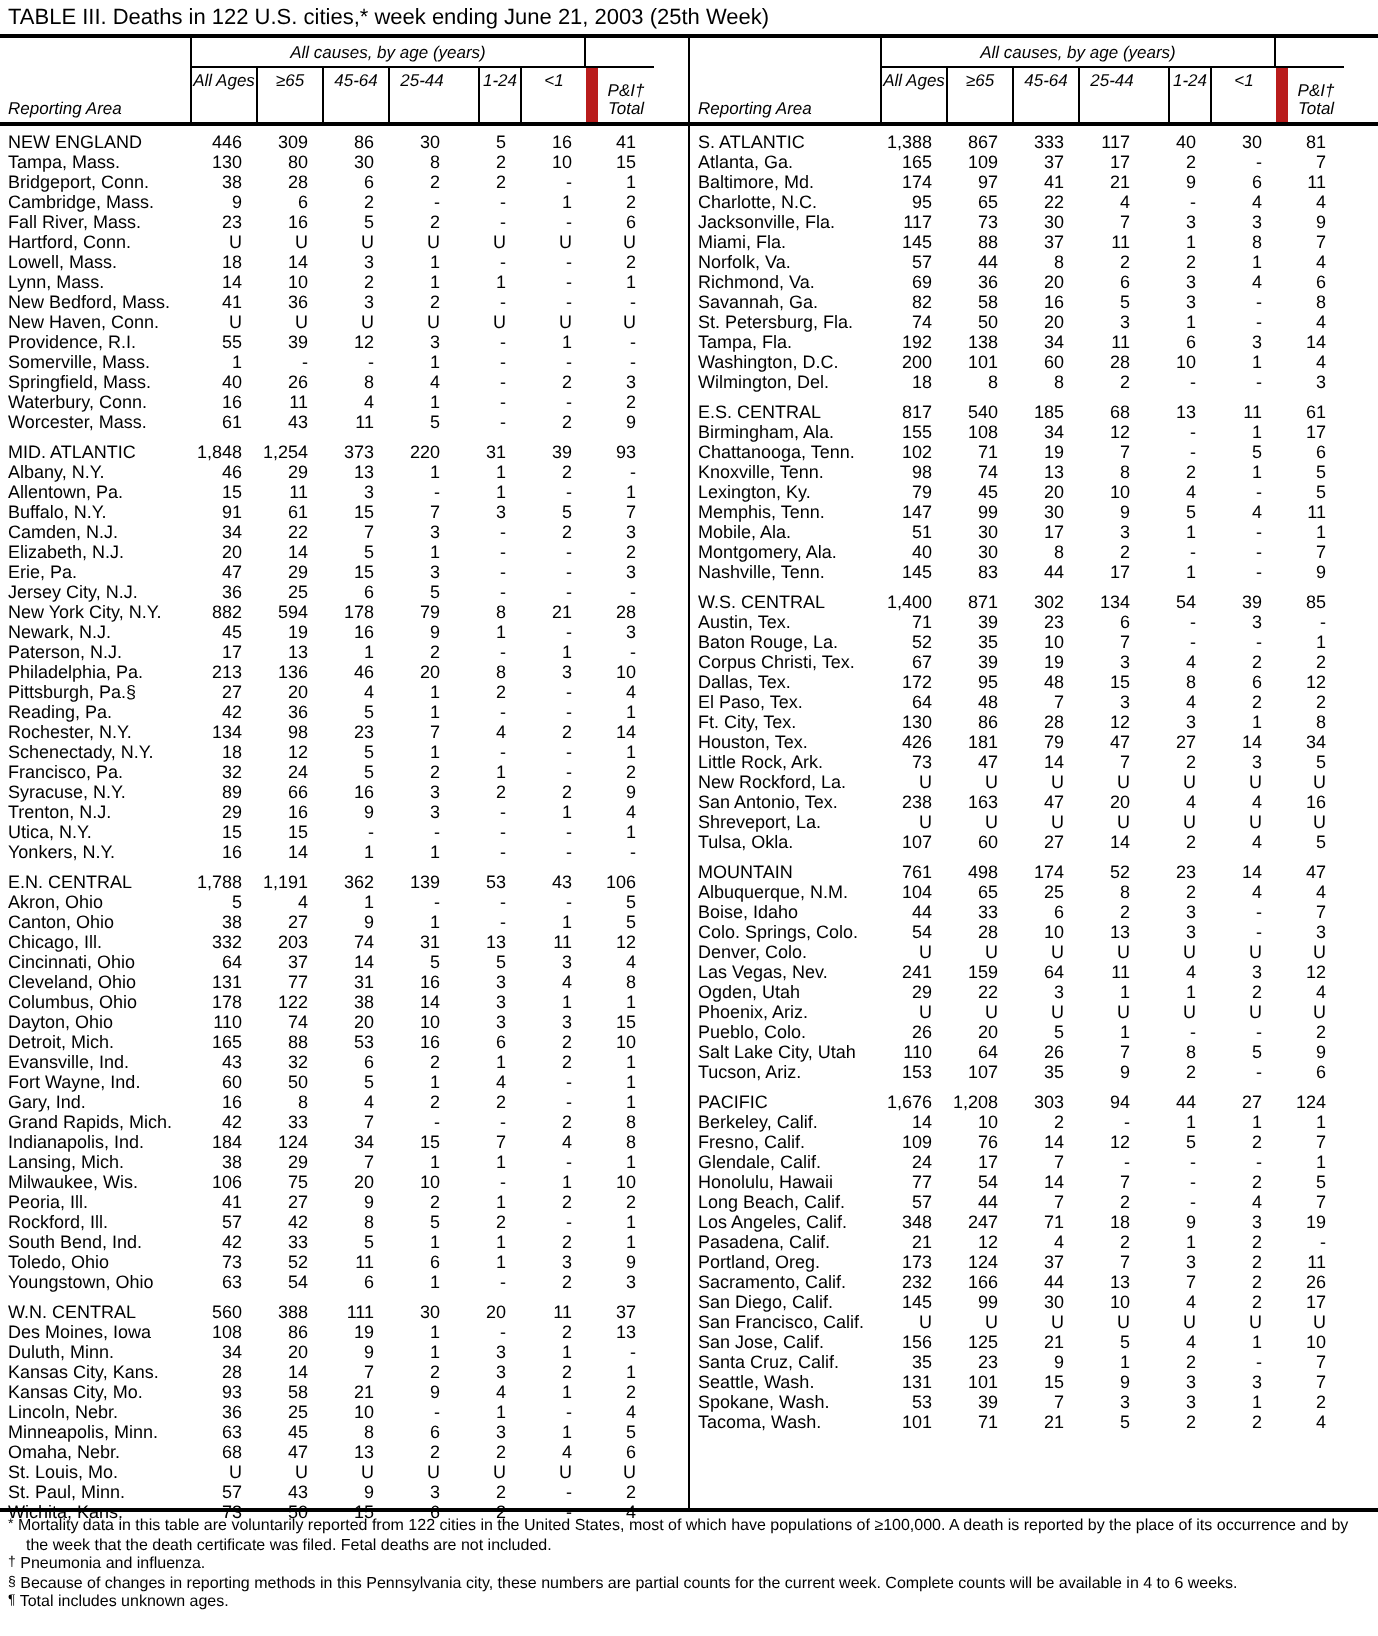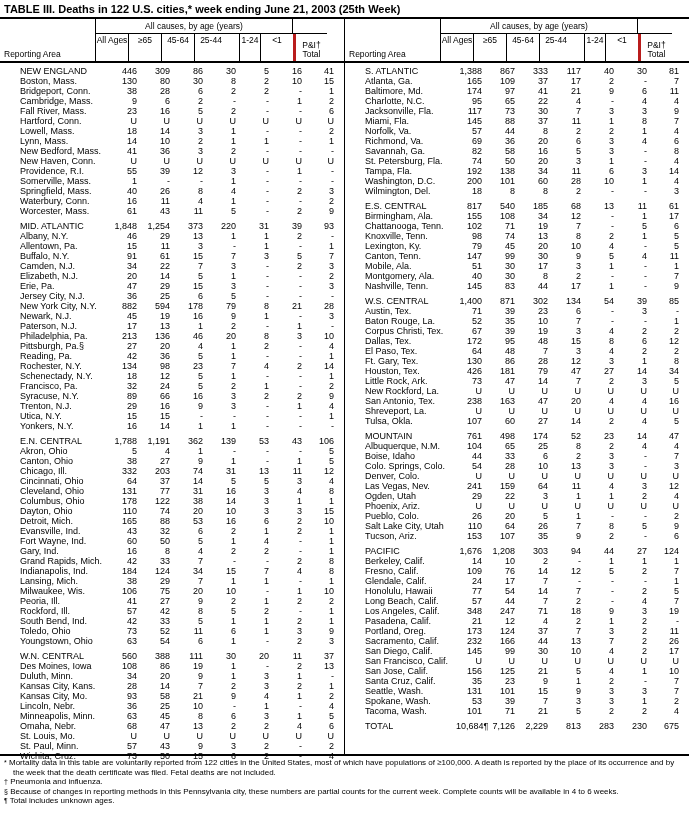--- a/index.html
+++ b/index.html
@@ -2,41 +2,41 @@
 <html><head>
 <meta charset="utf-8">
 <style>
   html,body{margin:0;padding:0;background:#fff;}
   body{
     width:689px;height:818px;
     font-family:"Liberation Sans","DejaVu Sans",sans-serif;
     color:#000;position:relative;overflow:hidden;
   }
   .title{
-    font-size:11px;font-weight:bold;
+    font-size:11px;font-weight:normal;
     padding:3px 2px 2px 4px;white-space:nowrap;
   }
   .table-outer{
     border-top:2px solid #000;
     border-bottom:2px solid #000;
     display:flex;position:relative;
     height:739px;box-sizing:border-box;
   }
   .half{flex:0 0 344px;display:flex;flex-direction:column;box-sizing:border-box;}
   .half.right{flex:0 0 344px;}
   .divider{width:1px;background:#000;flex:0 0 1px;}
   
   .thead{
     display:grid;
     grid-template-columns:95px repeat(6,33px) 34px;
     grid-template-rows:15px 27px;
     border-bottom:2px solid #000;
     font-size:8.5px;
   }
-  .hc{box-sizing:border-box;}
+  .hc{box-sizing:border-box;font-style:italic;}
   .h-area{
     grid-column:1;grid-row:1/3;
     display:flex;align-items:flex-end;
     padding:0 0 2px 4px;
   }
   .h-span{
     grid-column:2/8;grid-row:1;
     border-left:1px solid #000;border-right:1px solid #000;border-bottom:1px solid #000;
     text-align:center;display:flex;align-items:center;justify-content:center;
     white-space:nowrap;
@@ -47,27 +47,27 @@
     display:flex;align-items:flex-end;justify-content:center;
     text-align:center;padding-bottom:16px;line-height:9px;
   }
   .h-col.c0{grid-column:2;}
   .h-col.c1{grid-column:3;}
   .h-col.c2{grid-column:4;}
   .h-col.c3{grid-column:5;}
   .h-col.c4{grid-column:6;margin-left:12px;}
   .h-col.c5{grid-column:7;}
   .h-pi{
-    grid-column:8;grid-row:2;border-left:3px solid #b91c1c;
+    grid-column:8;grid-row:2;border-left:6px solid #b91c1c;
     display:flex;align-items:flex-end;justify-content:center;
     text-align:center;padding-bottom:2px;line-height:9px;
   }
   
   .tbody{padding-top:3px;}
-  .sec{margin-bottom:4px;padding-left:16px;}
+  .sec{margin-bottom:4px;}
   .sec:first-child{margin-top:0;}
   .sec + .sec{margin-top:5px;}
   .trow{display:flex;height:10px;line-height:10px;font-size:9px;white-space:nowrap;}
   .area{width:95px;padding-left:4px;box-sizing:border-box;overflow:visible;}
   .v{width:33px;text-align:right;padding-right:7px;box-sizing:border-box;}
   .v:last-child{width:34px;padding-right:9px;}
   
   .footnotes{font-size:8px;line-height:9.5px;padding:2px 4px 0 4px;}
   .legend-line{display:flex;gap:34px;}
   .fn{padding-left:9px;text-indent:-9px;}
@@ -99,21 +99,21 @@
             <span class="area">NEW ENGLAND</span>
             <span class="v">446</span>
             <span class="v">309</span>
             <span class="v">86</span>
             <span class="v">30</span>
             <span class="v">5</span>
             <span class="v">16</span>
             <span class="v">41</span>
           </div>
           <div class="trow">
-            <span class="area">Boston, Mass.</span>
+            <span class="area">Tampa, Mass.</span>
             <span class="v">130</span>
             <span class="v">80</span>
             <span class="v">30</span>
             <span class="v">8</span>
             <span class="v">2</span>
             <span class="v">10</span>
             <span class="v">15</span>
           </div>
           <div class="trow">
             <span class="area">Bridgeport, Conn.</span>
@@ -765,21 +765,21 @@
             <span class="area">St. Paul, Minn.</span>
             <span class="v">57</span>
             <span class="v">43</span>
             <span class="v">9</span>
             <span class="v">3</span>
             <span class="v">2</span>
             <span class="v">-</span>
             <span class="v">2</span>
           </div>
           <div class="trow">
-            <span class="area">Wichita, Cruz.</span>
+            <span class="area">Wichita, Kans.</span>
             <span class="v">73</span>
             <span class="v">50</span>
             <span class="v">15</span>
             <span class="v">6</span>
             <span class="v">2</span>
             <span class="v">-</span>
             <span class="v">4</span>
           </div>
         </div>
       </div>
@@ -978,21 +978,21 @@
             <span class="area">Lexington, Ky.</span>
             <span class="v">79</span>
             <span class="v">45</span>
             <span class="v">20</span>
             <span class="v">10</span>
             <span class="v">4</span>
             <span class="v">-</span>
             <span class="v">5</span>
           </div>
           <div class="trow">
-            <span class="area">Canton, Tenn.</span>
+            <span class="area">Memphis, Tenn.</span>
             <span class="v">147</span>
             <span class="v">99</span>
             <span class="v">30</span>
             <span class="v">9</span>
             <span class="v">5</span>
             <span class="v">4</span>
             <span class="v">11</span>
           </div>
           <div class="trow">
             <span class="area">Mobile, Ala.</span>
@@ -1080,21 +1080,21 @@
             <span class="area">El Paso, Tex.</span>
             <span class="v">64</span>
             <span class="v">48</span>
             <span class="v">7</span>
             <span class="v">3</span>
             <span class="v">4</span>
             <span class="v">2</span>
             <span class="v">2</span>
           </div>
           <div class="trow">
-            <span class="area">Ft. Gary, Tex.</span>
+            <span class="area">Ft. City, Tex.</span>
             <span class="v">130</span>
             <span class="v">86</span>
             <span class="v">28</span>
             <span class="v">12</span>
             <span class="v">3</span>
             <span class="v">1</span>
             <span class="v">8</span>
           </div>
           <div class="trow">
             <span class="area">Houston, Tex.</span>
@@ -1432,32 +1432,20 @@
           </div>
           <div class="trow">
             <span class="area">Tacoma, Wash.</span>
             <span class="v">101</span>
             <span class="v">71</span>
             <span class="v">21</span>
             <span class="v">5</span>
             <span class="v">2</span>
             <span class="v">2</span>
             <span class="v">4</span>
-          </div>
-        </div>
-        <div class="sec">
-          <div class="trow section-row">
-            <span class="area">TOTAL</span>
-            <span class="v">10,684¶</span>
-            <span class="v">7,126</span>
-            <span class="v">2,229</span>
-            <span class="v">813</span>
-            <span class="v">283</span>
-            <span class="v">230</span>
-            <span class="v">675</span>
           </div>
         </div>
       </div>
   </div>
 
 </div>
 
 <div class="footnotes">
   <div class="fn"><span class="sym">*</span> <span>Mortality data in this table are voluntarily reported from 122 cities in the United States, most of which have populations of ≥100,000. A death is reported by the place of its occurrence and by the week that the death certificate was filed. Fetal deaths are not included.</span></div>
   <div class="fn"><span class="sym">†</span> <span>Pneumonia and influenza.</span></div>

